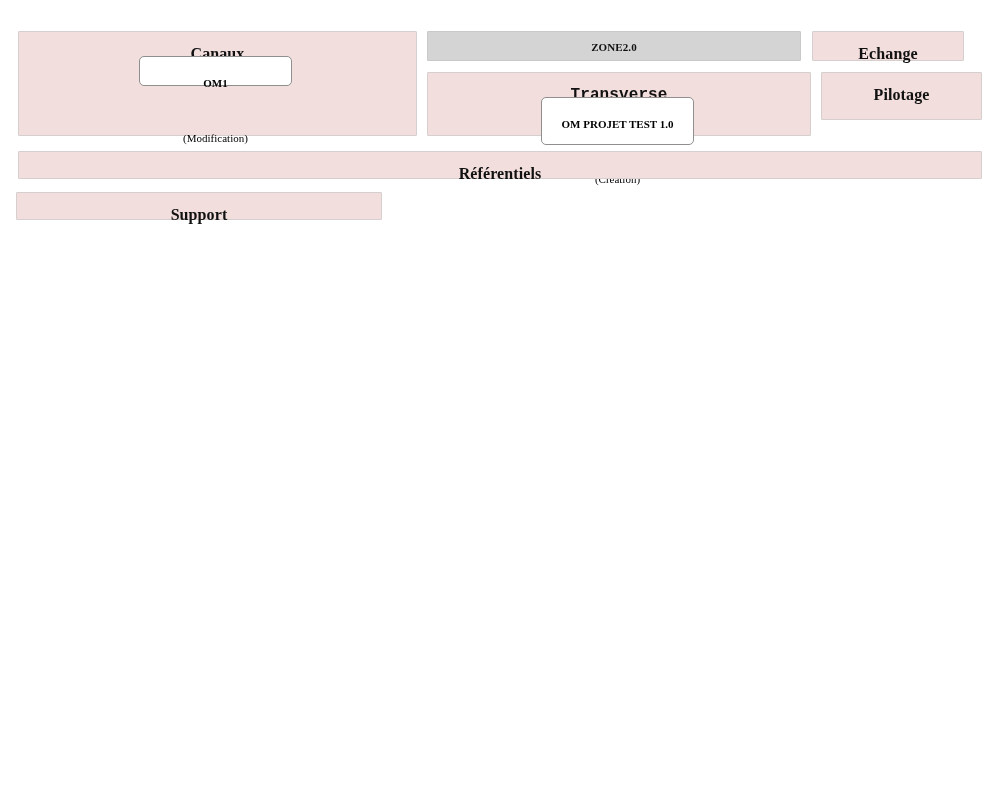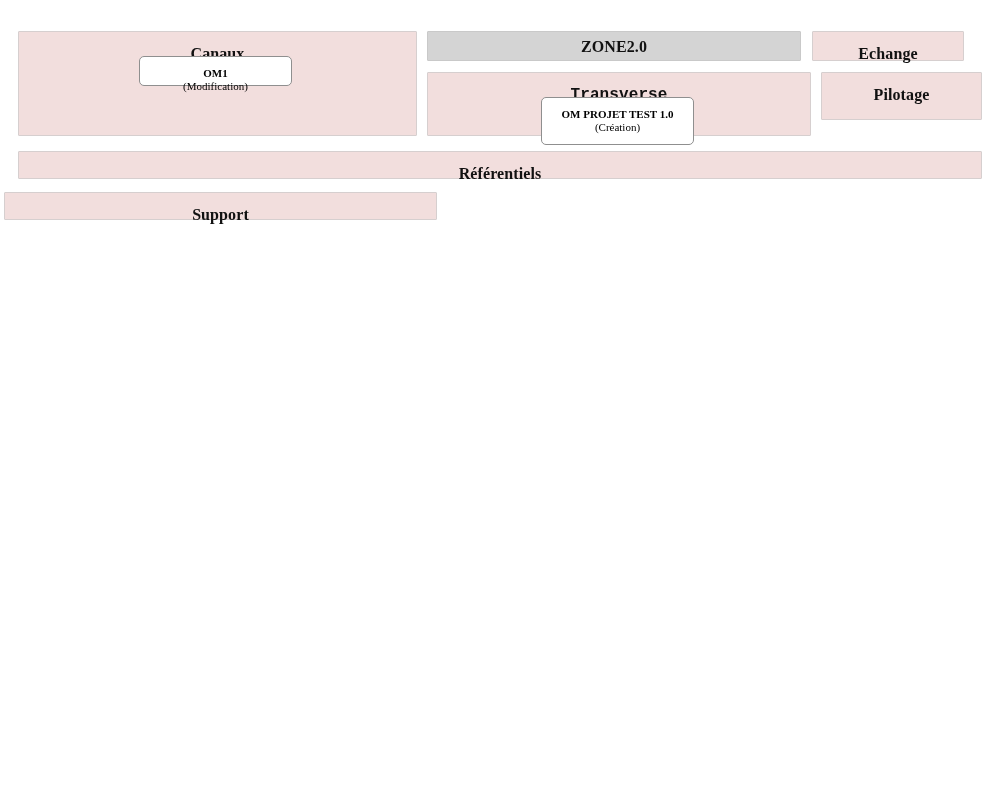--- a/index.html
+++ b/index.html
@@ -34,58 +34,59 @@
     text-align: center;
     font-weight: bold;
     font-size: 16px;
     line-height: 18px;
     color: #111111;
     padding-top: 13px;
     letter-spacing: 0.1px;
     white-space: nowrap;
   }
   .panel.zone-header .panel-title {
-    font-size: 16px;
+    font-size: 11px;
     padding-top: 6px;
   }
 
   
   .node {
     position: absolute;
     box-sizing: border-box;
     background: #ffffff;
     border: 1px solid #8f8f8f;
     border-radius: 5px;
     text-align: center;
-    padding-top: 10px;
+    padding-top: 20px;
   }
   .node-name {
     display: block;
     font-weight: bold;
     font-size: 11px;
     line-height: 13px;
     color: #000000;
     white-space: nowrap;
   }
   .node-state {
     display: block;
     font-size: 11px;
     line-height: 13px;
     color: #000000;
     white-space: nowrap;
+    margin-top: 42px;
   }
 
   
   #panel-canaux      { left: 18px;  top: 31px;  width: 399px; height: 105px; }
   #panel-zone-header { left: 427px; top: 31px;  width: 374px; height: 30px;  }
   #panel-echange     { left: 812px; top: 31px;  width: 152px; height: 30px;  }
   #panel-transverse  { left: 427px; top: 72px;  width: 384px; height: 64px; font-family: Liberation Mono, monospace;  }
   #panel-pilotage    { left: 821px; top: 72px;  width: 161px; height: 48px;  }
   #panel-referentiels{ left: 18px;  top: 151px; width: 964px; height: 28px; font-family: Liberation Serif, serif;  }
-  #panel-support     { left: 4px;  top: 192px; width: 433px; height: 28px;  }
+  #panel-support     { left: 16px;  top: 192px; width: 366px; height: 28px;  }
 
   #node-om1          { left: 139px; top: 56px;  width: 153px; height: 30px;  }
   #node-om-projet    { left: 541px; top: 97px;  width: 153px; height: 48px;  }
 </style>
 </head>
 <body>
 
 <div class="panel" id="panel-canaux">
   <span class="panel-title">Canaux</span>
 </div>

